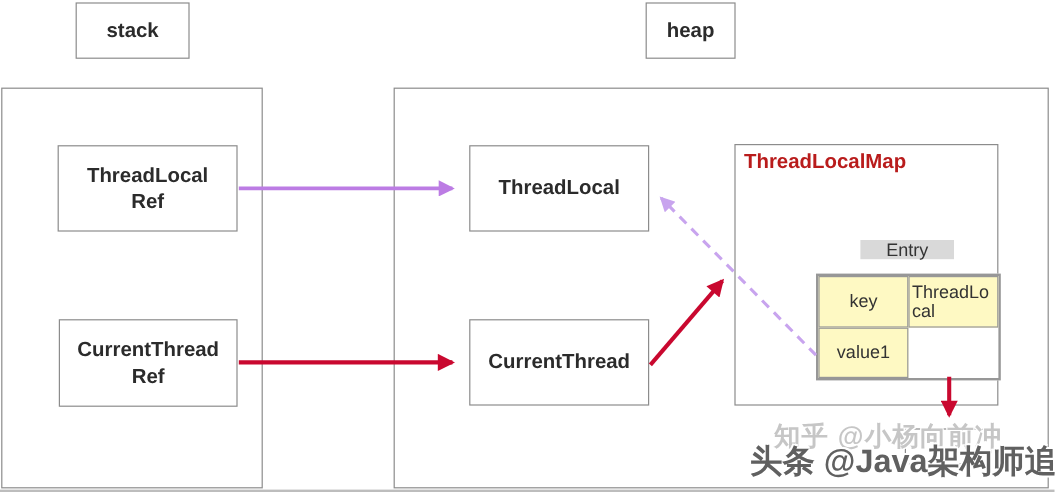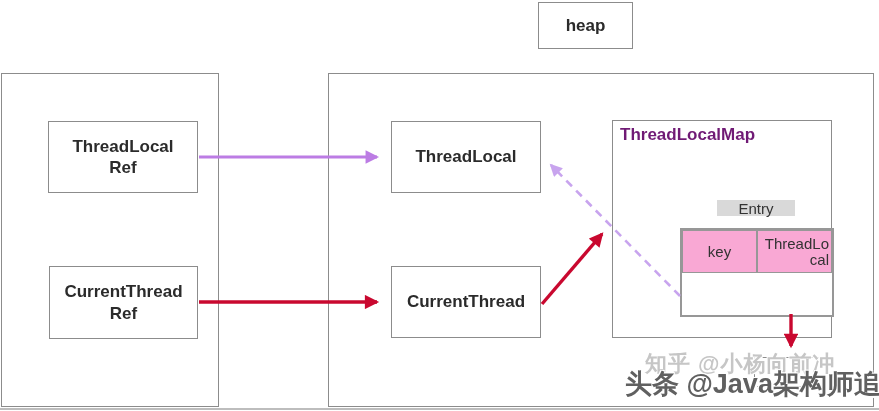--- a/index.html
+++ b/index.html
@@ -10,47 +10,50 @@
   .box{position:absolute;background:#ffffff;border:1px solid #8c8c8c;box-sizing:border-box;
        display:flex;align-items:center;justify-content:center;}
   .tag-label,.node-label{
     font-weight:bold;color:#2b2b2b;font-size:17px;text-align:center;
     white-space:pre-line;line-height:1.25;
   }
   .tag{z-index:3;}
   .container{position:absolute;border:1px solid #8c8c8c;box-sizing:border-box;background:#ffffff;}
   .node{z-index:2;}
   .map-box{position:absolute;border:1px solid #8c8c8c;box-sizing:border-box;background:#ffffff;z-index:2;}
-  .map-title{font-weight:bold;font-size:17px;color:#701a75;padding:4px 0 0 7px;}
+  .map-title{font-weight:bold;font-size:17px;color:#b91c1c;padding:4px 0 0 7px;}
   .entry-header{
     position:absolute;background:#d9d9d9;z-index:3;display:flex;align-items:center;justify-content:center;
     font-size:15px;color:#333333;
   }
   .tbl{position:absolute;z-index:3;display:grid;grid-template-columns:75px 75px;grid-template-rows:43px 42px;
        border:2px solid #979797;box-sizing:border-box;background:#ffffff;}
   .cell{border:1px solid #979797;display:flex;align-items:center;justify-content:center;
-        font-size:15px;color:#333333;text-align:right;line-height:1.05;
-        word-break:break-all;padding:1px 2px;box-sizing:border-box;background:#f9a8d4;}
+        font-size:15px;color:#333333;text-align:left;line-height:1.05;
+        word-break:break-all;padding:1px 2px;box-sizing:border-box;background:#fef9c3;}
   .small-box{position:absolute;border:1px solid #8c8c8c;background:transparent;box-sizing:border-box;z-index:1;}
   svg.arrows{position:absolute;left:0;top:0;z-index:4;pointer-events:none;}
   .wm{position:absolute;font-weight:bold;white-space:nowrap;z-index:6;pointer-events:none;}
   .wm1{left:645px;top:349px;font-size:22px;color:#c6c6c6;letter-spacing:1px;
        text-shadow:1px 1px 0 #ffffff,-1px -1px 0 #ffffff,1px -1px 0 #ffffff,-1px 1px 0 #ffffff;}
   .wm2{left:625px;top:366px;font-size:27px;color:#606060;letter-spacing:0px;
        text-shadow:2px 2px 0 #ffffff,-1px -1px 0 #ffffff,1px -1px 0 #ffffff,-1px 1px 0 #ffffff;}
   .wm3{left:710px;top:391px;font-size:15px;color:#bfbfbf;letter-spacing:1px;
        text-shadow:1px 1px 0 #ffffff;}
   .bottom-line{position:absolute;left:0;top:408px;width:879px;height:2px;background:#bdbdbd;z-index:0;}
 </style>
 </head>
 <body>
 
 <div class="canvas">
 
-  <div class="box tag" style="left:538px;top:2px;width:95px;height:47px;">
+  <div class="box tag" style="left:63px;top:2px;width:95px;height:47px;">
+    <span class="tag-label">stack</span>
+  </div>
+  <div class="box tag" style="left:538px;top:2px;width:75px;height:47px;">
     <span class="tag-label">heap</span>
   </div>
 
   <div class="container" style="left:1px;top:73px;width:218px;height:334px;"></div>
 
   <div class="container" style="left:328px;top:73px;width:546px;height:334px;"></div>
 
   <div class="box node" style="left:48px;top:121px;width:150px;height:72px;">
     <span class="node-label">ThreadLocal
 Ref</span>
@@ -69,20 +72,21 @@
 
   <div class="map-box" style="left:612px;top:120px;width:220px;height:218px;">
     <div class="map-title">ThreadLocalMap</div>
   </div>
 
   <div class="entry-header" style="left:717px;top:200px;width:78px;height:16px;">Entry</div>
 
   <div class="tbl" style="left:680px;top:228px;">
     <div class="cell">key</div>
     <div class="cell">ThreadLocal</div>
+    <div class="cell">value1</div>
   </div>
 
   <div class="small-box" style="left:754px;top:357px;width:72px;height:30px;"></div>
 
   <svg class="arrows" width="879" height="411" viewBox="0 0 879 411">
     <defs>
       <marker id="head-red" viewBox="0 0 10 10" refX="8.5" refY="5" markerWidth="4.6" markerHeight="4.2" orient="auto" markerUnits="strokeWidth">
         <path d="M0,0 L10,5 L0,10 Z" fill="#c9082f"></path>
       </marker>
       <marker id="head-purple" viewBox="0 0 10 10" refX="8.5" refY="5" markerWidth="4.6" markerHeight="4.2" orient="auto" markerUnits="strokeWidth">

